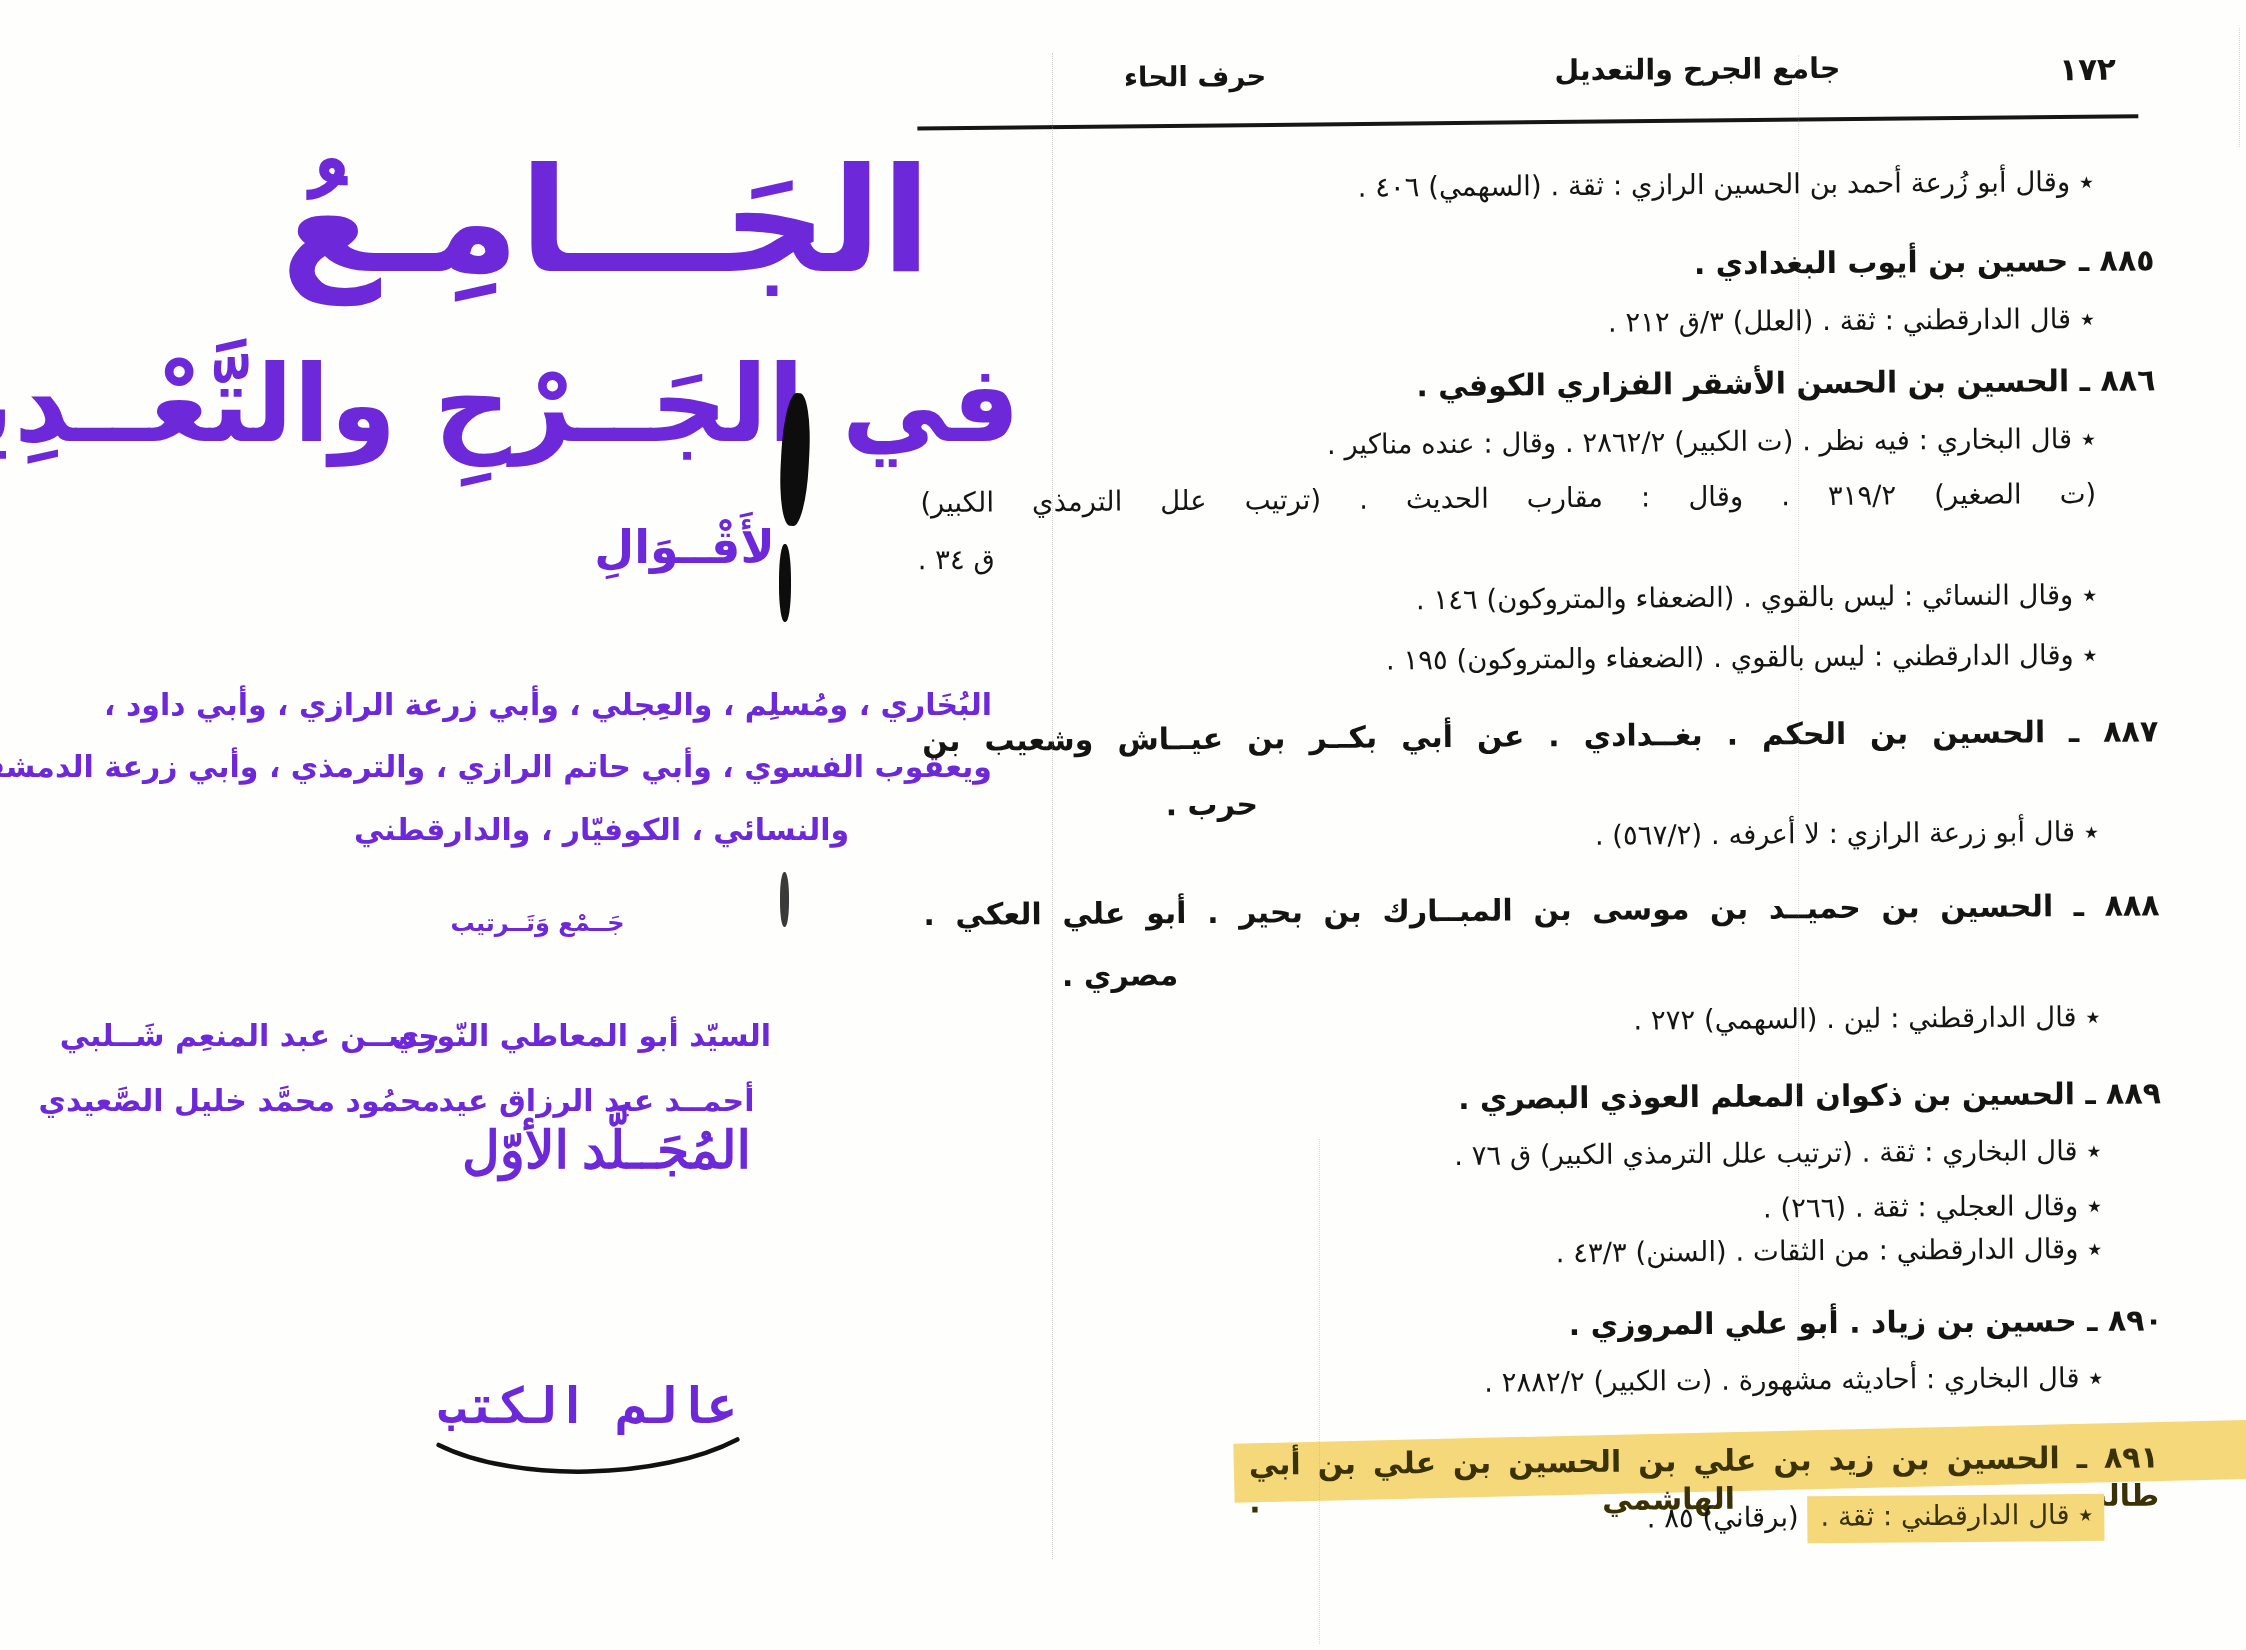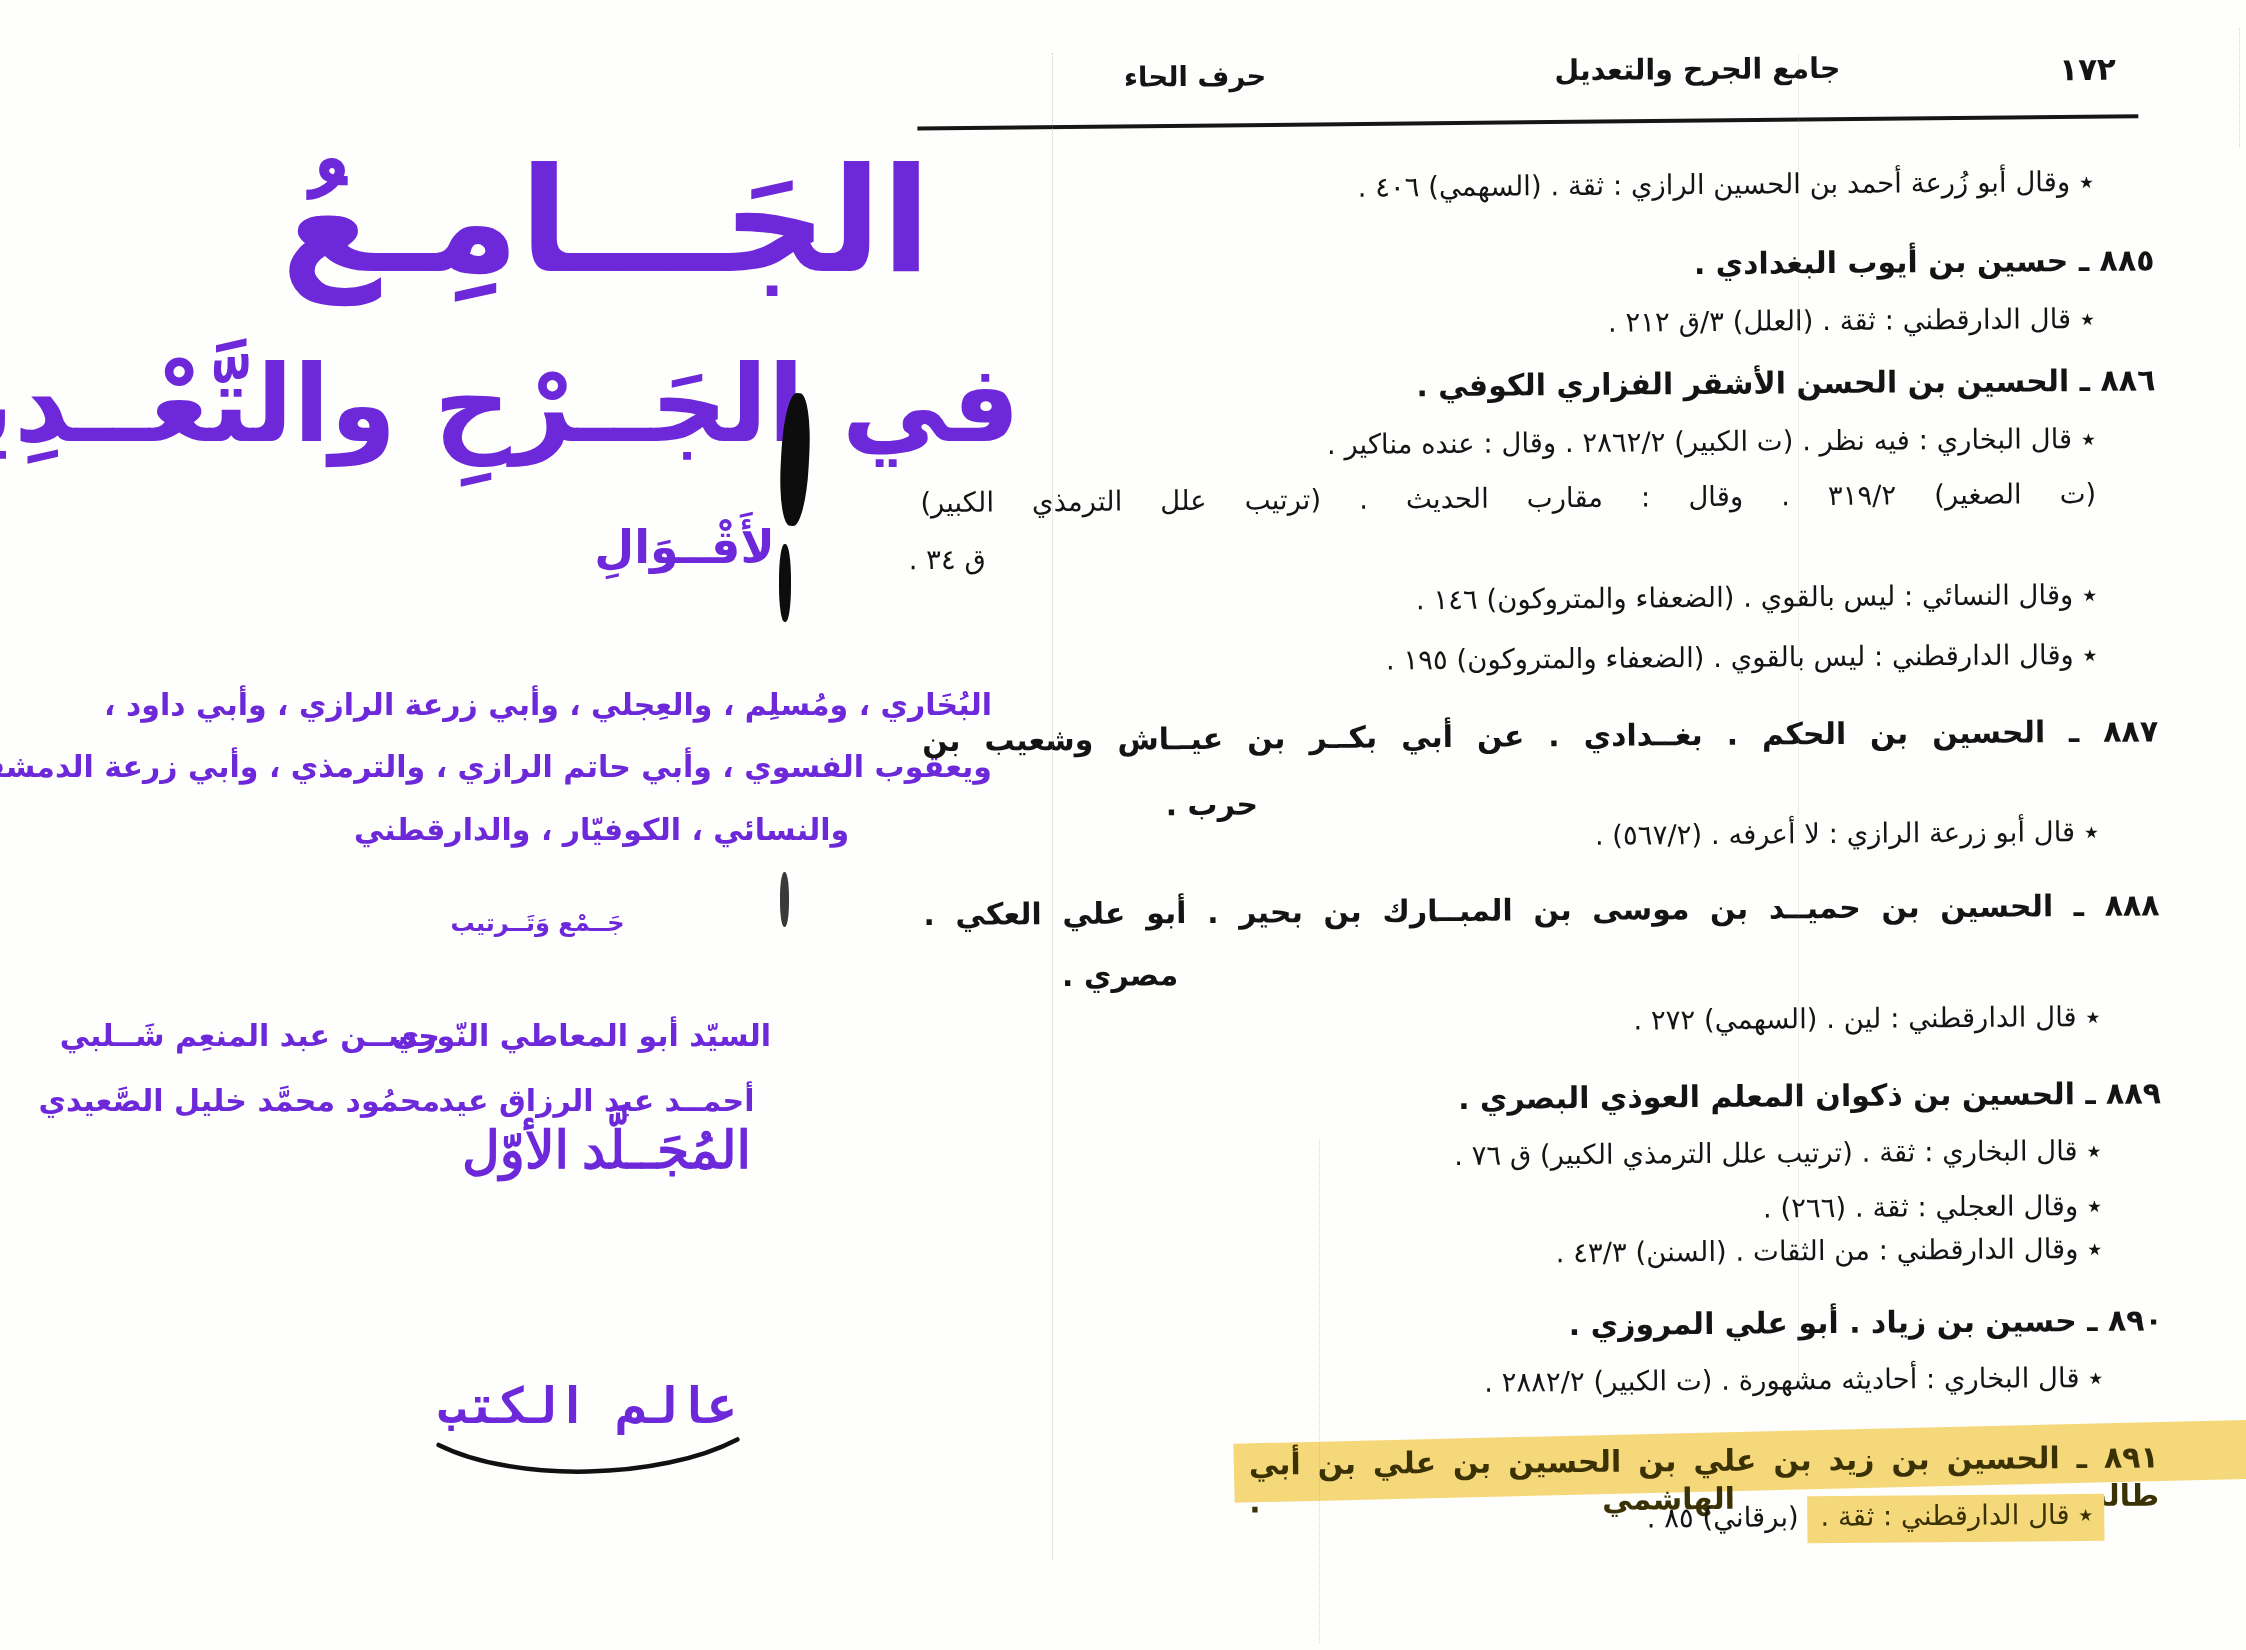--- a/index.html
+++ b/index.html
@@ -69,21 +69,21 @@
     <div class="rh rh-title">جامع الجرح والتعديل</div>
     <div class="rh rh-page">١٧٢</div>
     <div class="rh-rule"></div>
 
     <div class="rl" style="top:131px;  right:147px;">٭ وقال أبو زُرعة أحمد بن الحسين الرازي : ثقة . (السهمي) ٤٠٦ .</div>
     <div class="rl entry" style="top:209px;  right:87px;">٨٨٥ ـ حسين بن أيوب البغدادي .</div>
     <div class="rl" style="top:268px;  right:147px;">٭ قال الدارقطني : ثقة . (العلل) ٣/ق ٢١٢ .</div>
     <div class="rl entry" style="top:329px;  right:87px;">٨٨٦ ـ الحسين بن الحسن الأشقر الفزاري الكوفي .</div>
     <div class="rl" style="top:388px;  right:147px;">٭ قال البخاري : فيه نظر . (ت الكبير) ٢٨٦٢/٢ . وقال : عنده مناكير .</div>
     <div class="rl justify" style="top:443px; left:23px; right:147px;">(ت الصغير) ٣١٩/٢ . وقال : مقارب الحديث . (ترتيب علل الترمذي الكبير)</div>
-    <div class="rl" style="top:500px;  left:11px;">ق ٣٤ .</div>
+    <div class="rl" style="top:500px;  left:20px;">ق ٣٤ .</div>
     <div class="rl" style="top:544px;  right:147px;">٭ وقال النسائي : ليس بالقوي . (الضعفاء والمتروكون) ١٤٦ .</div>
     <div class="rl" style="top:604px;  right:147px;">٭ وقال الدارقطني : ليس بالقوي . (الضعفاء والمتروكون) ١٩٥ .</div>
     <div class="rl entry justify" style="top:680px; left:23px; right:87px;">٨٨٧ ـ الحسين بن الحكم . بغــدادي . عن أبي بكــر بن عيــاش وشعيب بن</div>
     <div class="rl entry" style="top:746px;  left:266px;">حرب .</div>
     <div class="rl" style="top:781px;  right:147px;">٭ قال أبو زرعة الرازي : لا أعرفه . (٥٦٧/٢) .</div>
     <div class="rl entry justify" style="top:854px; left:23px; right:87px;">٨٨٨ ـ الحسين بن حميــد بن موسى بن المبــارك بن بحير . أبو علي العكي .</div>
     <div class="rl entry" style="top:916px;  left:161px;">مصري .</div>
     <div class="rl" style="top:966px; right:147px;">٭ قال الدارقطني : لين . (السهمي) ٢٧٢ .</div>
     <div class="rl entry" style="top:1042px; right:87px;">٨٨٩ ـ الحسين بن ذكوان المعلم العوذي البصري .</div>
     <div class="rl" style="top:1100px; right:147px;">٭ قال البخاري : ثقة . (ترتيب علل الترمذي الكبير) ق ٧٦ .</div>

